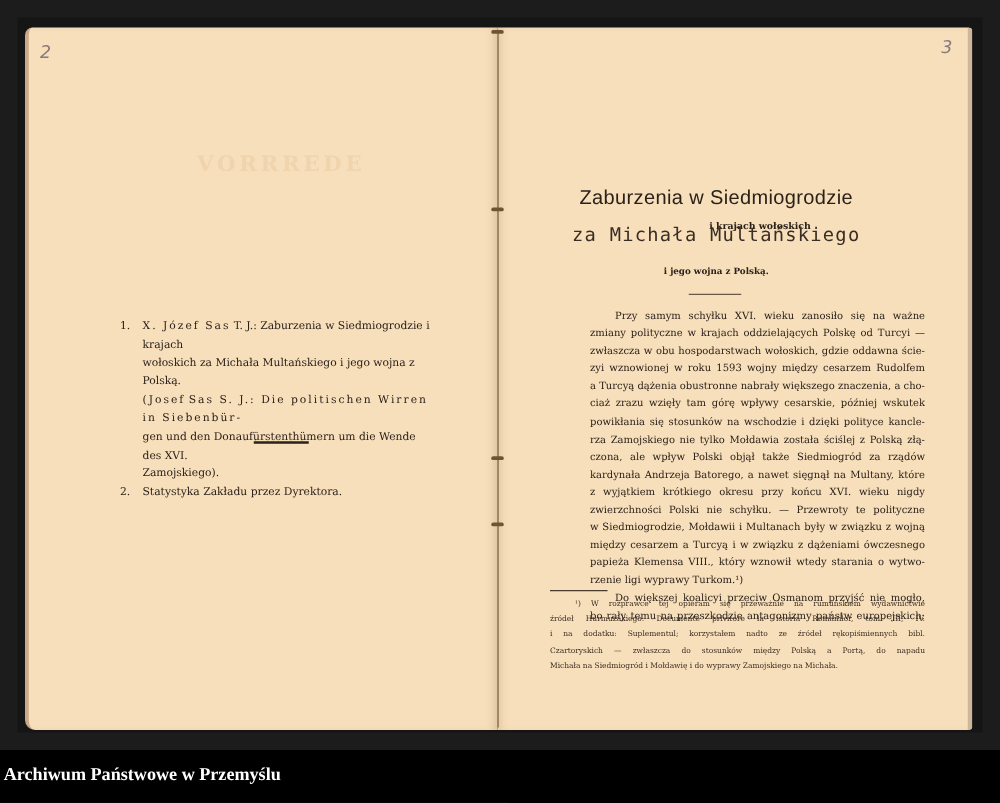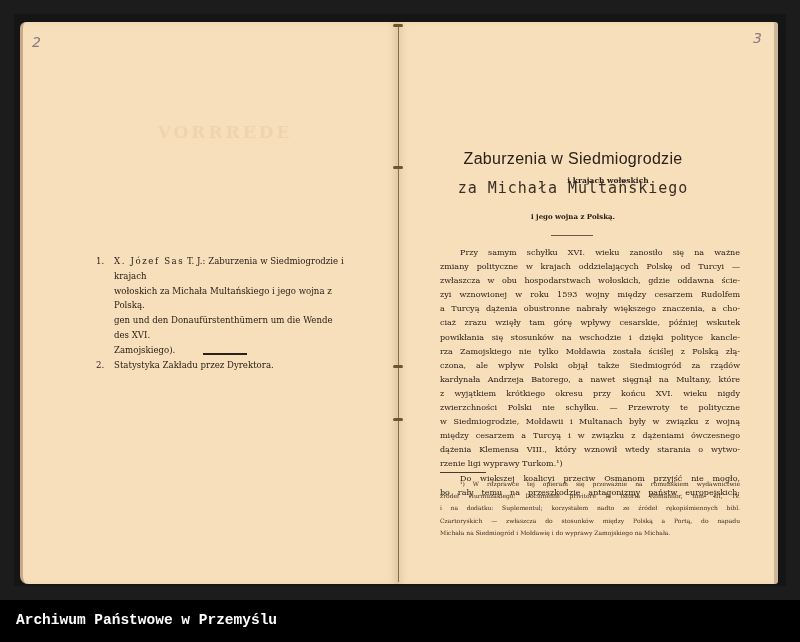--- a/index.html
+++ b/index.html
@@ -92,56 +92,57 @@
   }
   .title-rule {
     position: absolute; left: 551px; top: 235px; width: 42px; height: 1px;
     background: #6b5a4a;
   }
   .body-text {
     position: absolute; left: 440px; top: 246px; width: 300px;
     font-size: 8px; line-height: 14.1px; color: #2b211a;
     text-align: justify;
   }
-  .body-text .line { display: block; text-align: justify; text-align-last: justify; white-space: nowrap; overflow: hidden; }
+  .body-text .line { display: block; text-align: justify; text-align-last: justify; white-space: nowrap; overflow: hidden; margin-left: 32px; }
   .fn-rule {
     position: absolute; left: 440px; top: 472px; width: 46px; height: 1px;
     background: #4a3b2e;
   }
   .footnote {
     position: absolute; left: 440px; top: 478px; width: 300px;
     font-size: 6px; line-height: 12.2px; color: #3a2d22;
   }
   .footnote .line { display: block; white-space: nowrap; overflow: hidden; text-align: justify; text-align-last: justify; }
 
   .footer-bar {
     position: absolute; left: 0; top: 600px; width: 800px; height: 42px;
     background: #000;
   }
   .footer-label {
-    position: absolute; left: 16px; top: 612px;
-    font-family: Liberation Mono, monospace; font-weight: bold;
+    position: absolute; left: 3px; top: 612px;
+    font-family: Liberation Serif, serif; font-weight: bold;
     font-size: 14.5px; color: #ffffff;
   }
 </style>
 </head>
 <body>
 
 <div class="scan-area">
   <div class="book-shadow"></div>
 
   <div class="page page-left"></div>
   <div class="page-num left-num">2</div>
   <div class="ghost">VORRREDE</div>
 
   <div class="toc-list">
     <div class="toc-item">
       <span class="num">1.</span>
       <div><span class="spaced">X. Józef Sas</span><span> T. J.: Zaburzenia w Siedmiogrodzie i krajach</span></div>
       <div>wołoskich za Michała Multańskiego i jego wojna z Polską.</div>
+      <div><span class="spaced">(Josef</span> <span class="spaced">Sas S. J.: Die politischen Wirren in Siebenbür-</span></div>
       <div>gen und den Donaufürstenthümern um die Wende des XVI.</div>
       <div>Zamojskiego).</div>
     </div>
     <div class="toc-item">
       <span class="num">2.</span>
       <div>Statystyka Zakładu przez Dyrektora.</div>
     </div>
   </div>
   <div class="toc-rule"></div>
 
@@ -168,21 +169,21 @@
     <span class="line">a Turcyą dążenia obustronne nabrały większego znaczenia, a cho-</span>
     <span class="line">ciaż zrazu wzięły tam górę wpływy cesarskie, później wskutek</span>
     <span class="line">powikłania się stosunków na wschodzie i dzięki polityce kancle-</span>
     <span class="line">rza Zamojskiego nie tylko Mołdawia została ściślej z Polską złą-</span>
     <span class="line">czona, ale wpływ Polski objął także Siedmiogród za rządów</span>
     <span class="line">kardynała Andrzeja Batorego, a nawet sięgnął na Multany, które</span>
     <span class="line">z wyjątkiem krótkiego okresu przy końcu XVI. wieku nigdy</span>
     <span class="line">zwierzchności Polski nie schyłku. — Przewroty te polityczne</span>
     <span class="line">w Siedmiogrodzie, Mołdawii i Multanach były w związku z wojną</span>
     <span class="line">między cesarzem a Turcyą i w związku z dążeniami ówczesnego</span>
-    <span class="line">dążenia Klemensa VIII., który wznowił wtedy starania o wytwo-</span>
+    <span class="line">papieża Klemensa VIII., który wznowił wtedy starania o wytwo-</span>
     <span class="line" style="text-align-last:left">rzenie ligi wyprawy Turkom.¹)</span>
     <span class="line" style="padding-left:20px">Do większej koalicyi przeciw Osmanom przyjść nie mogło,</span>
     <span class="line">bo rały temu na przeszkodzie antagonizmy państw europejskich;</span>
   </div>
 
   <div class="fn-rule"></div>
   <div class="footnote">
     <span class="line" style="padding-left:20px">¹) W rozprawce tej opieram się przeważnie na rumuńskiem wydawnictwie</span>
     <span class="line">źródeł Hurmuzakiego: Documente privitore la istoria Românilor, tom III, IV.</span>
     <span class="line">i na dodatku: Suplementul; korzystałem nadto ze źródeł rękopiśmiennych bibl.</span>

